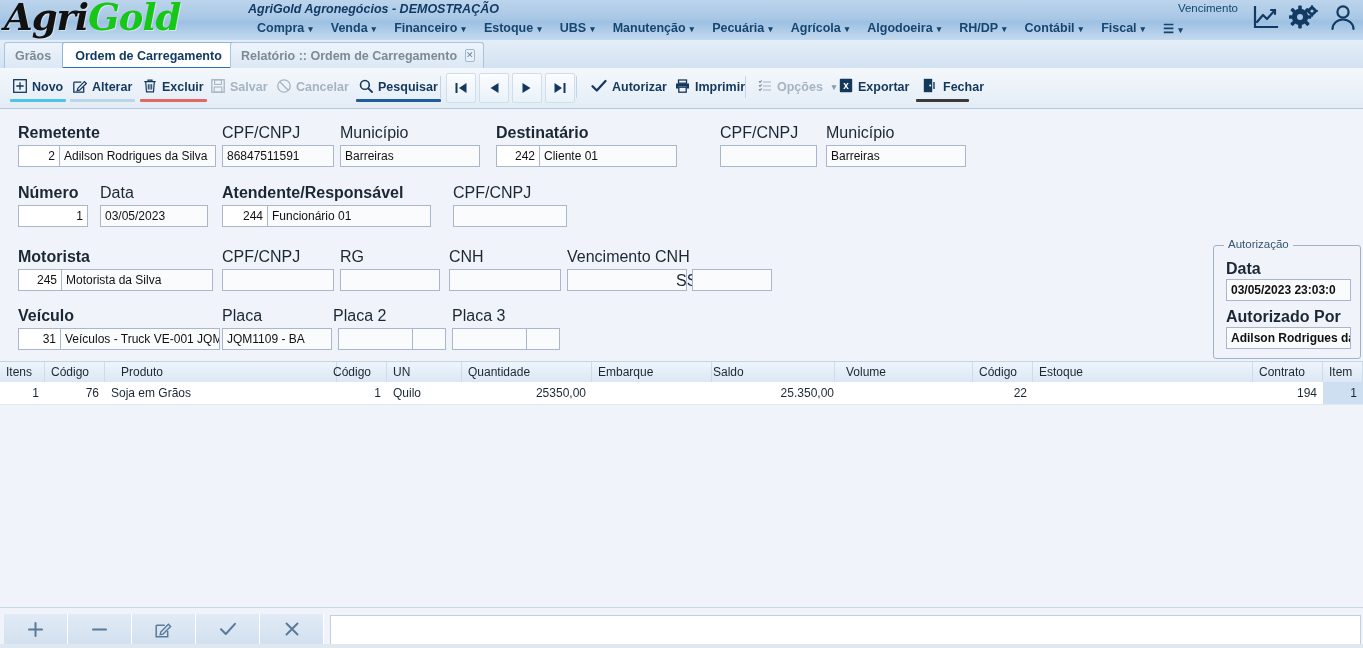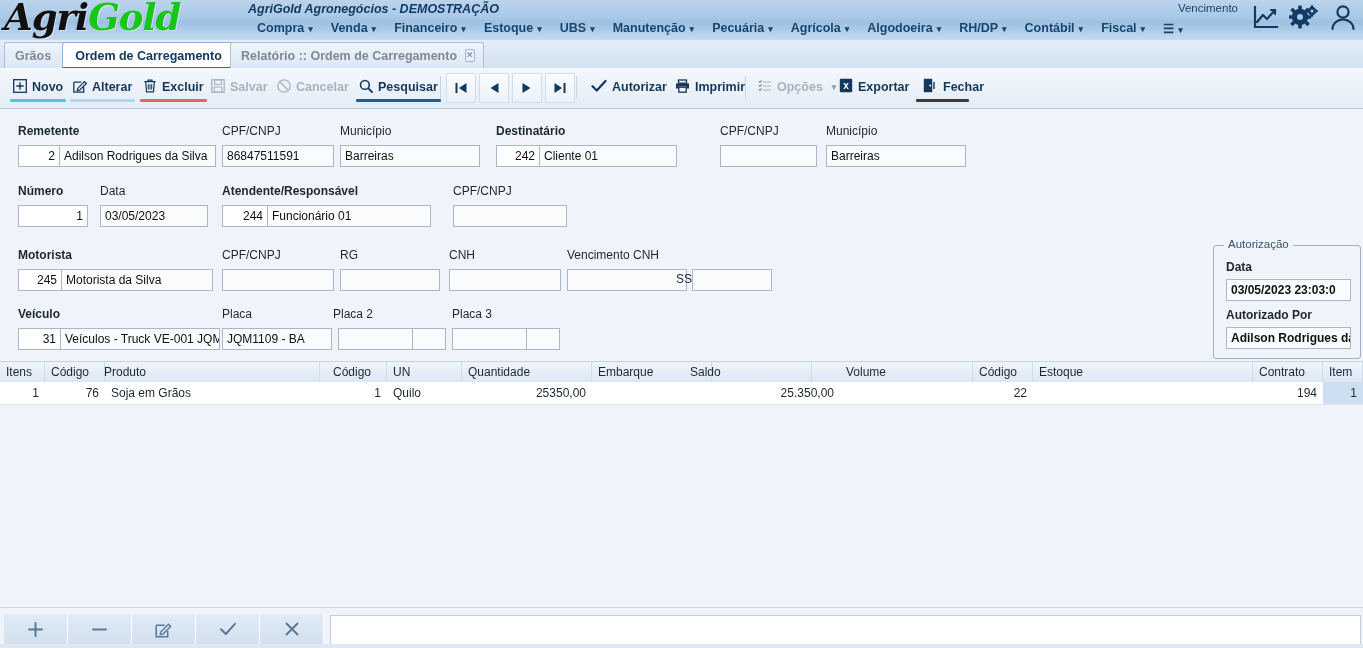--- a/index.html
+++ b/index.html
@@ -115,21 +115,21 @@
     position:absolute;top:5px;width:28px;height:28px;
     display:flex;align-items:center;justify-content:center;
     border:1px solid #cfdeeb;border-radius:2px;
     background:linear-gradient(to bottom,#fbfdff,#e9f1f9);
     cursor:pointer;
   }
   .caret-sm{font-size:9px;color:#8c9cac;margin-left:4px;}
 
   
   .form{position:absolute;left:0;top:109px;width:1363px;height:252px;background:#f0f4fa;}
-  .lbl{position:absolute;font-size:12px;color:#1b2733;white-space:nowrap;}
+  .lbl{position:absolute;font-size:16px;color:#1b2733;white-space:nowrap;}
   .lbl.b{font-weight:bold;}
   .fld{
     position:absolute;height:22px;
     border:1px solid #a9b6cb;background:#fafbfd;
     box-sizing:border-box;
     font-family:"Liberation Sans", sans-serif;font-size:12px;color:#111;
     padding:0 4px;line-height:20px;
     overflow:hidden;white-space:nowrap;
   }
   .fld.num{text-align:right;background:#ffffff;}
@@ -513,26 +513,26 @@
       <div class="fld b" style="left:12px;top:33px;width:125px;">03/05/2023 23:03:0</div>
       <div class="lbl b" style="left:12px;top:62px;">Autorizado Por</div>
       <div class="fld b" style="left:12px;top:81px;width:125px;">Adilson Rodrigues da</div>
     </div>
   </div>
 
   <div class="grid">
     <div class="grid-head" id="gridHead">
         <div class="gh" style="left: 0px; width: 45px;">Itens</div>
         <div class="gh" style="left: 45px; width: 60px;">Código</div>
-        <div class="gh" style="left: 98px; width: 222px;">Produto</div>
+        <div class="gh" style="left: 115px; width: 222px;">Produto</div>
         <div class="gh" style="left: 327px; width: 60px;">Código</div>
         <div class="gh" style="left: 387px; width: 75px;">UN</div>
         <div class="gh" style="left: 462px; width: 130px;">Quantidade</div>
         <div class="gh" style="left: 592px; width: 120px;">Embarque</div>
-        <div class="gh" style="left: 684px; width: 128px;">Saldo</div>
+        <div class="gh" style="left: 707px; width: 128px;">Saldo</div>
         <div class="gh" style="left: 840px; width: 133px;">Volume</div>
         <div class="gh" style="left: 973px; width: 60px;">Código</div>
         <div class="gh" style="left: 1033px; width: 220px;">Estoque</div>
         <div class="gh" style="left: 1253px; width: 70px;">Contrato</div>
         <div class="gh" style="left: 1323px; width: 40px;">Item</div>
       </div>
     <div class="grid-row" id="gridRow">
         <div class="gc r" style="left: 0px; width: 45px;">1</div>
         <div class="gc r" style="left: 45px; width: 60px;">76</div>
         <div class="gc" style="left: 105px; width: 222px;">Soja em Grãos</div>

